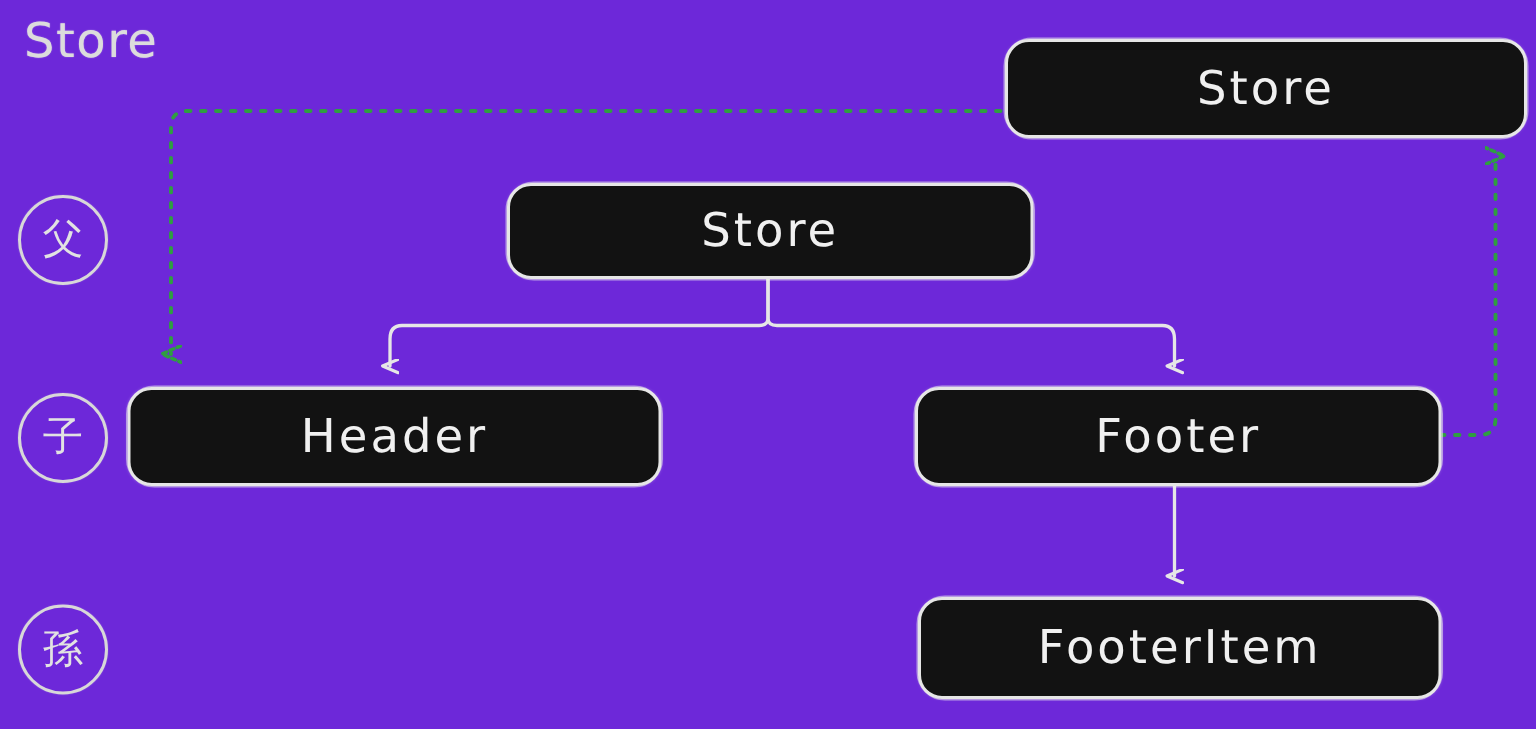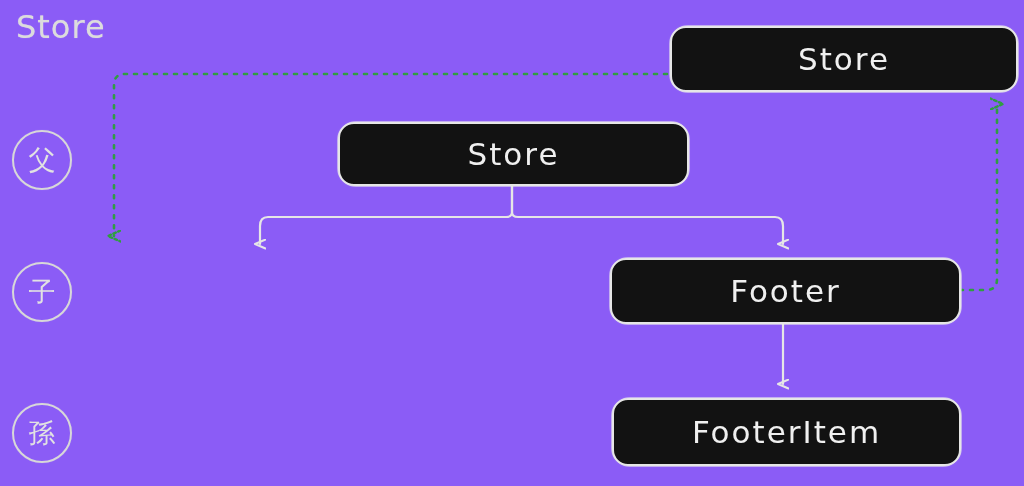--- a/index.html
+++ b/index.html
@@ -4,21 +4,21 @@
 <style>
   html, body {
     margin: 0;
     padding: 0;
     background: #0d0d0d;
   }
   #canvas {
     position: relative;
     width: 1024px;
     height: 486px;
-    background: #8b5cf6;
+    background: #6d28d9;
     overflow: hidden;
     font-family: "DejaVu Sans", sans-serif;
   }
 
   
   .section-label {
     position: absolute;
     left: 16px;
     top: 8px;
     font-size: 32px;
@@ -132,20 +132,23 @@
   </svg>
 
   <div class="node" style="left:670px; top:26px; width:344px; height:62px;">
     <span>Store</span>
   </div>
 
   <div class="node" style="left:338px; top:122px; width:347px; height:60px;">
     <span>Store</span>
   </div>
 
+  <div class="node" style="left:85px; top:258px; width:352px; height:62px;">
+    <span>Header</span>
+  </div>
 
   <div class="node" style="left:610px; top:258px; width:347px; height:62px;">
     <span>Footer</span>
   </div>
 
   <div class="node" style="left:612px; top:398px; width:345px; height:64px;">
     <span>FooterItem</span>
   </div>
 
 </div>

